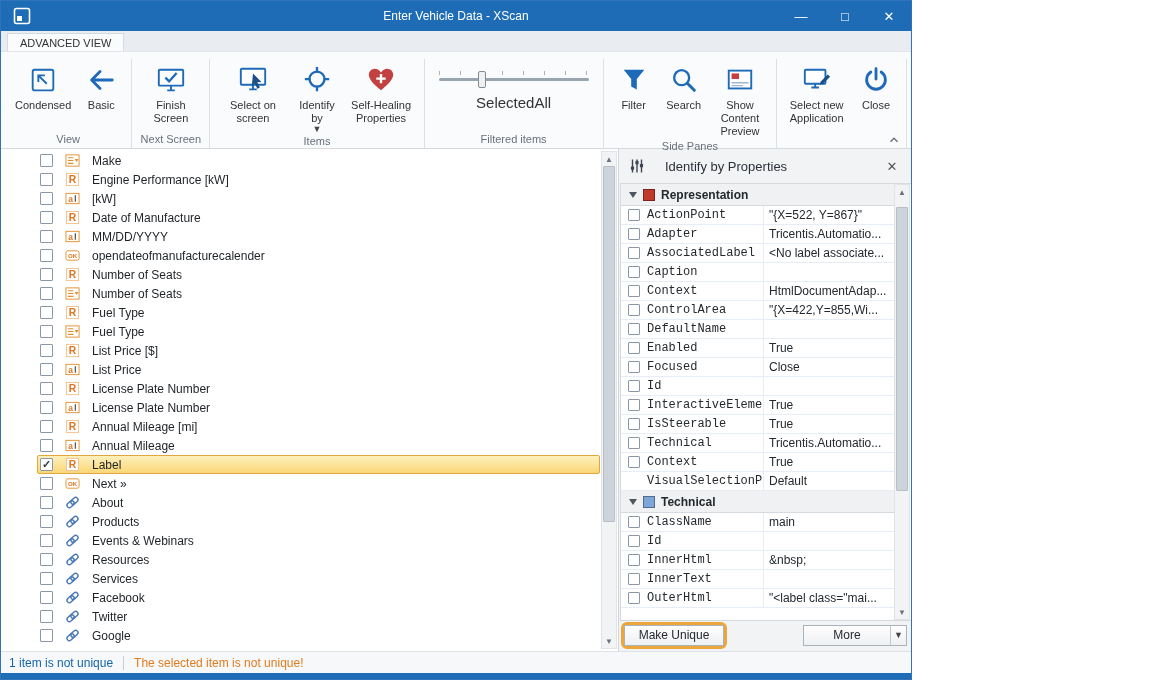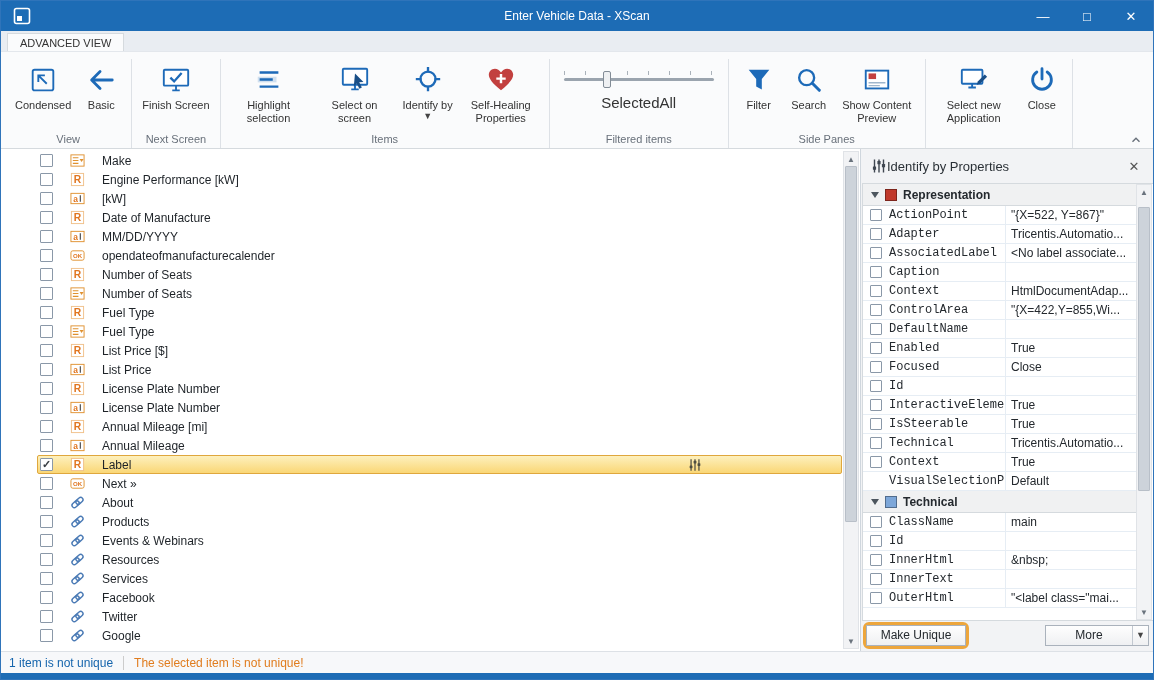--- a/index.html
+++ b/index.html
@@ -1,18 +1,18 @@
 <!DOCTYPE html>
 <html style="--titlebar: #1d6cb5; --icon_blue: #1d6ab8; --accent_orange: #e0912f; --status_blue: #1464ac; --status_orange: #e07c1e; --highlight_ring: #eda63c; --selection_border: #dfa73d;"><head>
 <meta charset="utf-8">
 <style>
   html,body{margin:0;padding:0;background:#fff;}
   *{box-sizing:border-box;}
   .window{
-    width:1154px;height:680px;border:1px solid #2f74ba;overflow:hidden;
+    width:912px;height:680px;border:1px solid #2f74ba;overflow:hidden;
     display:flex;flex-direction:column;position:relative;
     font-family:"Liberation Sans",sans-serif;color:#24292e;background:#a16207;
   }
   
   .titlebar{height:30px;flex:none;background:var(--titlebar,#1d6cb5);display:flex;align-items:center;position:relative;}
   .app-icon{width:18px;height:18px;margin-left:12px;display:flex;}
   .titlebar .title{position:absolute;left:0;right:0;text-align:center;color:#fff;font-size:12px;pointer-events:none;}
   .win-controls{margin-left:auto;display:flex;height:100%;}
   .win-btn{width:44px;height:100%;display:flex;align-items:center;justify-content:center;color:#fff;font-size:13px;cursor:default;}
   
@@ -32,36 +32,36 @@
   .slider-ticks{height:4px;width:150px;margin:0 auto;background:repeating-linear-gradient(90deg,#aab2ba 0 1px,transparent 1px 21px);}
   .slider-track{position:relative;height:3px;width:150px;margin:3px auto 0 auto;background:#9aa4ae;border-radius:2px;}
   .slider-thumb{position:absolute;top:-7px;width:8px;height:17px;background:#eef0f2;border:1px solid #828c96;border-radius:2px;}
   .slider-labels{display:flex;justify-content:center;font-size:15px;color:#333;margin-top:13px;padding:0 2px;}
   .ribbon-collapse{position:absolute;right:10px;bottom:3px;width:14px;height:12px;}
   
   .main{flex:1;min-height:0;display:flex;background:#fff;}
   .list-area{flex:1;position:relative;background:#fff;border-right:1px solid #cfd6dd;padding:2px 18px 2px 2px;overflow:hidden;}
   .list-row{height:19px;display:flex;align-items:center;}
   .row-indent{width:34px;flex:none;}
-  .row-body{flex:1;height:100%;display:flex;align-items:center;gap:17px;position:relative;padding-left:2px;border:1px solid transparent;}
+  .row-body{flex:1;height:100%;display:flex;align-items:center;gap:12px;position:relative;padding-left:2px;border:1px solid transparent;}
   .list-row.selected .row-body{background:linear-gradient(#fdf0bd,#fad776);border:1px solid #dfa73d;border-radius:2px;}
   .checkbox{width:13px;height:13px;flex:none;border:1px solid #8a98a8;background:#fff;font-size:11px;font-weight:bold;line-height:11px;text-align:center;color:#3a3f44;border-radius:1px;}
   .item-icon{width:15px;height:15px;flex:none;display:inline-flex;}
   .item-icon svg{width:15px;height:15px;}
   .item-label{font-size:12px;color:#1e2328;white-space:nowrap;}
   .row-identify-icon{position:absolute;left:650px;top:2px;width:14px;height:14px;color:#4d4d40;}
   .row-identify-icon svg{width:14px;height:14px;}
   
   .vscroll{position:absolute;top:2px;right:1px;bottom:2px;width:16px;background:#f2f3f5;border:1px solid #e0e3e7;display:flex;flex-direction:column;}
   .scroll-arrow{height:14px;flex:none;display:flex;align-items:center;justify-content:center;font-size:8px;color:#6a737d;}
   .scroll-track{flex:1;position:relative;}
   .scroll-thumb{position:absolute;left:1px;right:1px;background:#cdd3da;border:1px solid #b8bfc8;border-radius:1px;}
   
   .prop-panel{width:292px;flex:none;display:flex;flex-direction:column;background:#f2f3f5;}
-  .panel-header{height:34px;flex:none;display:flex;align-items:center;gap:0;padding:0 10px;}
+  .panel-header{height:34px;flex:none;display:flex;align-items:center;gap:20px;padding:0 10px;}
   .panel-header .sliders{width:16px;height:16px;color:#3f4650;}
   .panel-header .sliders svg{width:16px;height:16px;}
   .panel-title{font-size:13px;color:#2b3137;}
   .panel-close{margin-left:auto;color:#555;font-size:13px;width:18px;text-align:center;}
   .prop-grid{flex:1;min-height:0;position:relative;background:#fff;border:1px solid #d5dade;border-right:none;margin-left:1px;padding-right:17px;overflow:hidden;}
   .prop-section{height:22px;display:flex;align-items:center;gap:6px;padding-left:8px;background:#f0f1f2;border-bottom:1px solid #d5dade;font-size:12px;font-weight:bold;color:#24292e;}
   .sec-tri{width:0;height:0;border-left:4px solid transparent;border-right:4px solid transparent;border-top:6px solid #4d565e;}
   .sec-square{width:12px;height:12px;border:1px solid rgba(0,0,0,.35);background:#999;}
   .prop-row{height:19px;display:flex;align-items:center;border-bottom:1px solid #e6edf4;font-size:12px;background:#fff;}
   .prop-cb-col{width:26px;flex:none;display:flex;justify-content:center;}
@@ -146,30 +146,20 @@
             </span>
     <span class="rb-label">Finish Screen</span>
 
   </div>
 </div>
     <div class="rg-label">Next Screen</div>
   </div>
 
   <div class="ribbon-group">
     <div class="rg-content">
-  <div class="ribbon-btn">
-    <span class="rb-icon">
-              <svg viewBox="0 0 32 32">
-                <rect x="4" y="12.5" width="20" height="6" fill="rgba(80,140,200,.25)"></rect>
-                <path d="M6 8 h20 M6 15.5 h14 M6 23 h20" stroke="#1d6ab8" stroke-width="2.5"></path>
-              </svg>
-            </span>
-    <span class="rb-label">Highlight selection</span>
-
-  </div>
 
   <div class="ribbon-btn">
     <span class="rb-icon">
               <svg viewBox="0 0 32 32">
                 <rect x="3" y="4" width="26" height="17" rx="1" fill="#fff" stroke="#1d6ab8" stroke-width="2"></rect>
                 <path d="M12 26 h8 M16 21 v5" stroke="#1d6ab8" stroke-width="2"></path>
                 <path d="M16 9 l9 9 -4.5 .5 2.8 5.5 -2.6 1.2 -2.8-5.5 -3.2 3.3 z" fill="#1a4f87"></path>
               </svg>
             </span>
     <span class="rb-label">Select on screen</span>

